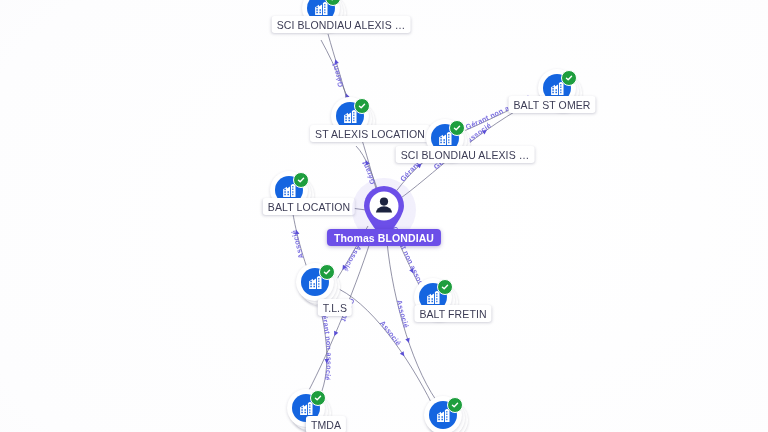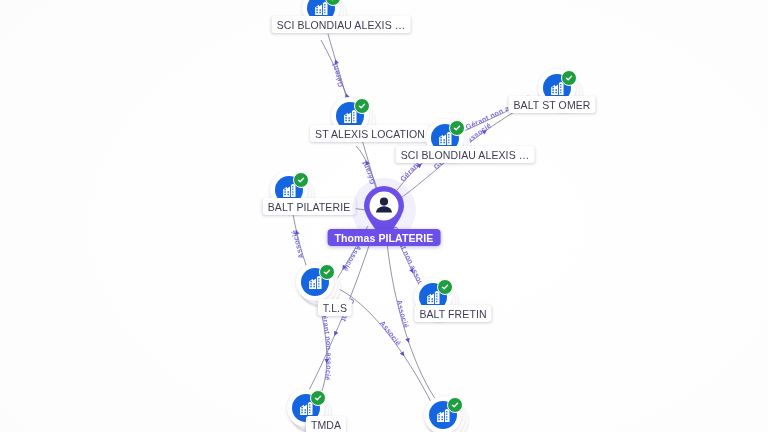--- a/index.html
+++ b/index.html
@@ -204,21 +204,21 @@
             <path fill="#ffffff" d="M3 21V10.2l5.4-3.6V9l4.3-2.8V21H3zm1.7-2.2h2.1v-2.2H4.7v2.2zm0-3.6h2.1v-2.2H4.7v2.2zm0-3.6h2.1V9.4H4.7v2.2zm4.4 7.2h2.1v-2.2H9.1v2.2zm0-3.6h2.1v-2.2H9.1v2.2z"></path>
             <path fill="#ffffff" d="M14 21V4.3l3.1-1.9 3.4 2.1V21H14zm1.9-2.4h1.6v-2.1h-1.6v2.1zm0-3.6h1.6v-2.1h-1.6v2.1zm0-3.6h1.6V9.3h-1.6v2.1zm0-3.6h1.6V5.7h-1.6v2.1z"></path>
           </svg>
         </div>
         <div class="badge">
           <svg width="8" height="8" viewBox="0 0 12 12">
             <path fill="none" stroke="#ffffff" stroke-width="2.1" stroke-linecap="round" stroke-linejoin="round" d="M2.2 6.2 L4.8 8.7 L9.8 3.5"></path>
           </svg>
         </div>
       </div>
-      <div class="nlabel" style="left: 289px; top: 198px;">BALT PILATERIE</div>
+      <div class="nlabel" style="left: 289px; top: 198px;">BALT LOCATION</div>
       <div class="node" style="left: 296px; top: 263px; width: 44px; height: 44px;">
         <div class="card c1"></div>
         <div class="card c2"></div>
         <div class="card c3"></div>
         <div class="disc">
           <svg width="17" height="17" viewBox="0 0 24 24">
             <path fill="#ffffff" d="M3 21V10.2l5.4-3.6V9l4.3-2.8V21H3zm1.7-2.2h2.1v-2.2H4.7v2.2zm0-3.6h2.1v-2.2H4.7v2.2zm0-3.6h2.1V9.4H4.7v2.2zm4.4 7.2h2.1v-2.2H9.1v2.2zm0-3.6h2.1v-2.2H9.1v2.2z"></path>
             <path fill="#ffffff" d="M14 21V4.3l3.1-1.9 3.4 2.1V21H14zm1.9-2.4h1.6v-2.1h-1.6v2.1zm0-3.6h1.6v-2.1h-1.6v2.1zm0-3.6h1.6V9.3h-1.6v2.1zm0-3.6h1.6V5.7h-1.6v2.1z"></path>
           </svg>
         </div>
@@ -285,15 +285,15 @@
     <div class="halo"></div>
     <svg class="pin" width="46" height="56" viewBox="0 0 46 56">
       <path d="M23 55 C 23 55 3 33 3 21 A 20 20 0 1 1 43 21 C 43 33 23 55 23 55 Z" fill="#6c4fe8"></path>
       <circle cx="23" cy="21" r="14.5" fill="#ffffff"></circle>
       <g fill="#1c2340">
         <circle cx="23" cy="16.6" r="4.1"></circle>
         <path d="M14.9 27.6 a8.1 6.3 0 0 1 16.2 0 Z"></path>
       </g>
     </svg>
   </div>
-  <div class="plabel" id="person-label" style="left: 384px; top: 229px;">Thomas PILATERIE</div>
+  <div class="plabel" id="person-label" style="left: 384px; top: 229px;">Thomas BLONDIAU</div>
 
 </div>
 
 </body></html>

